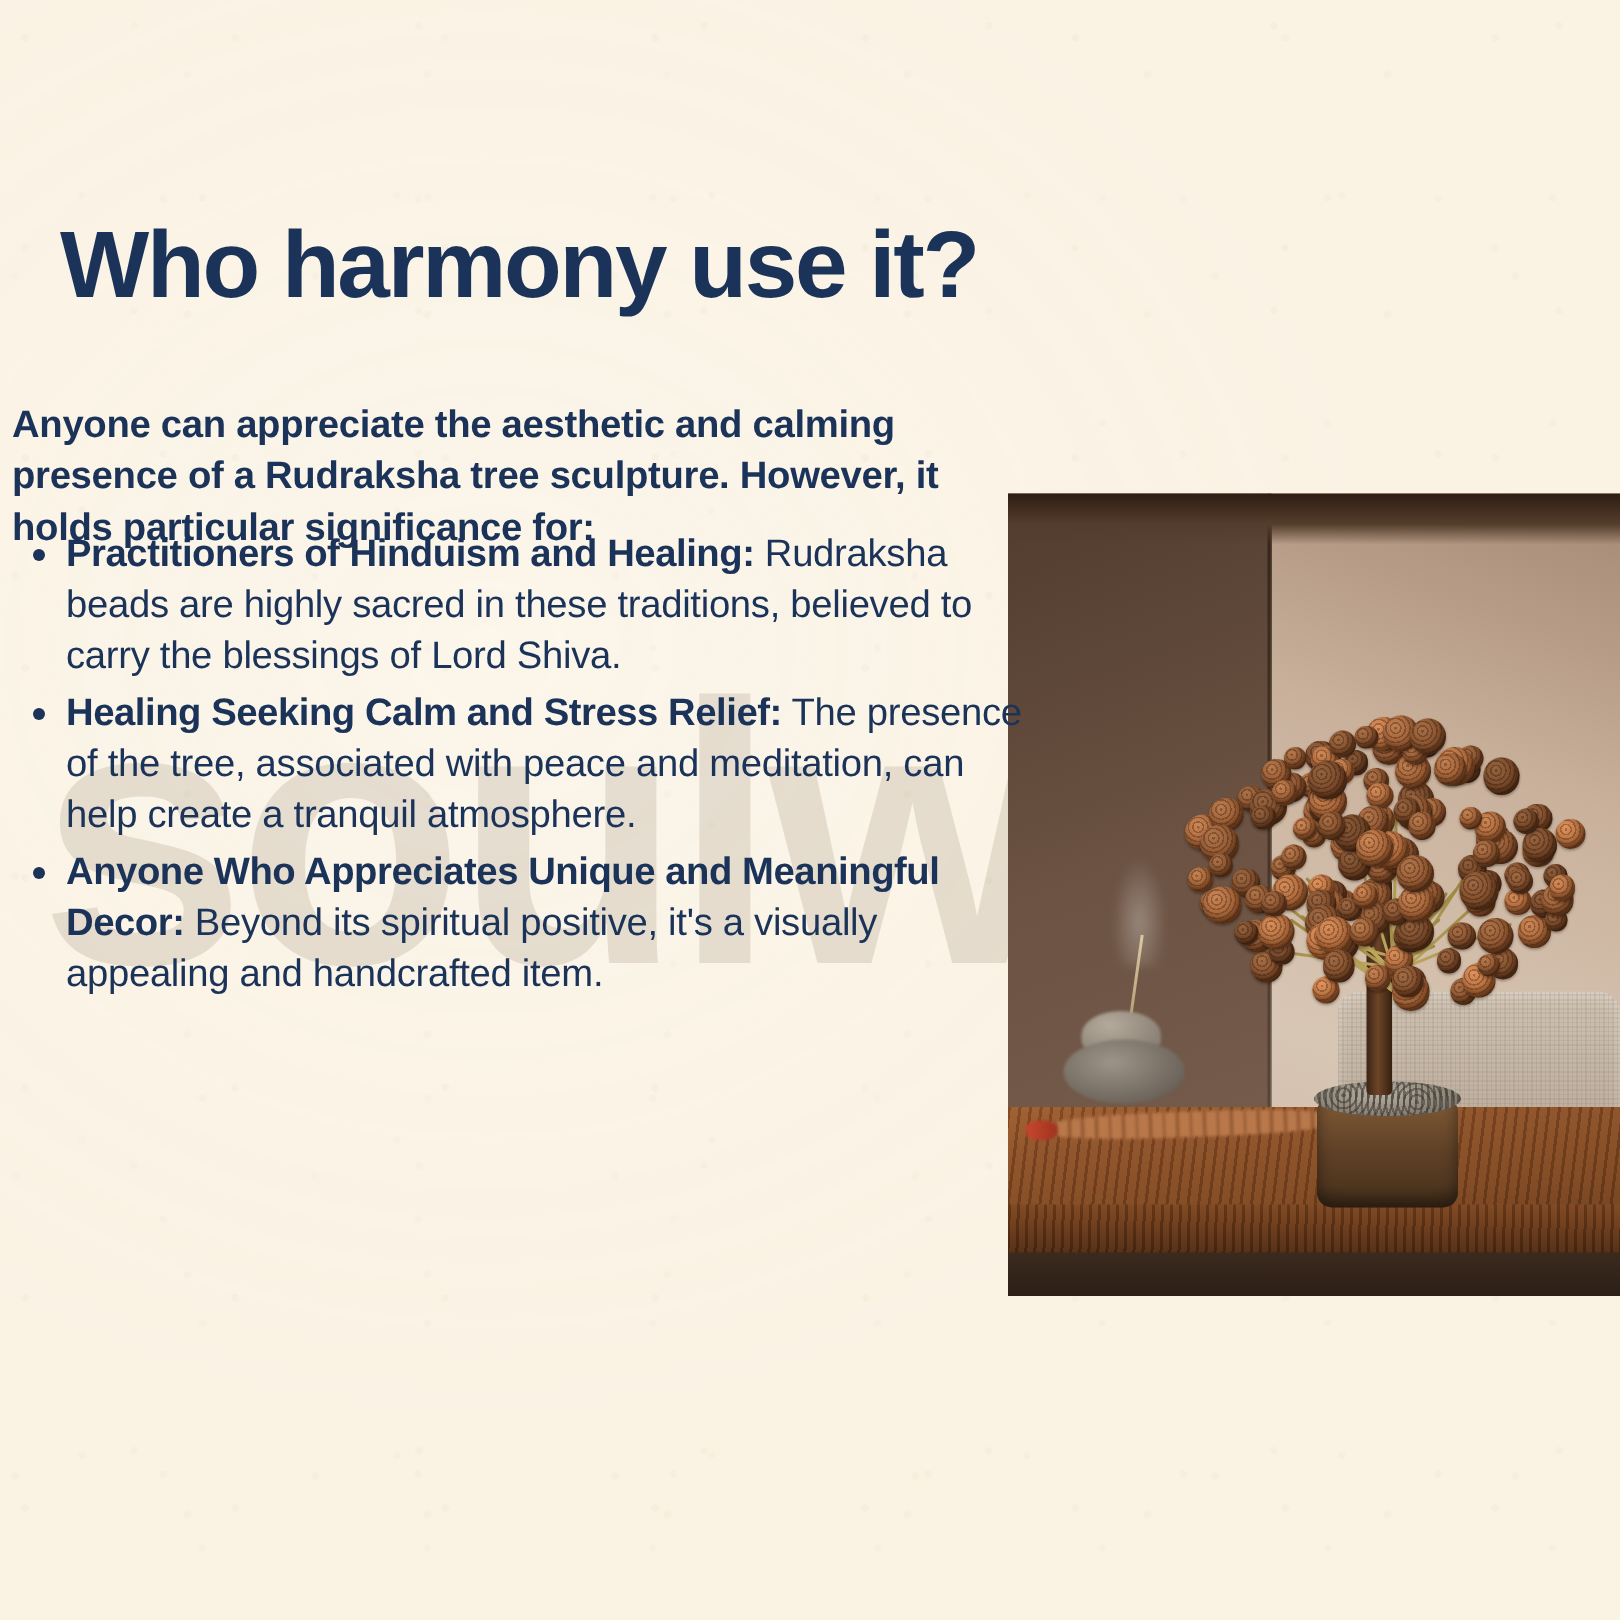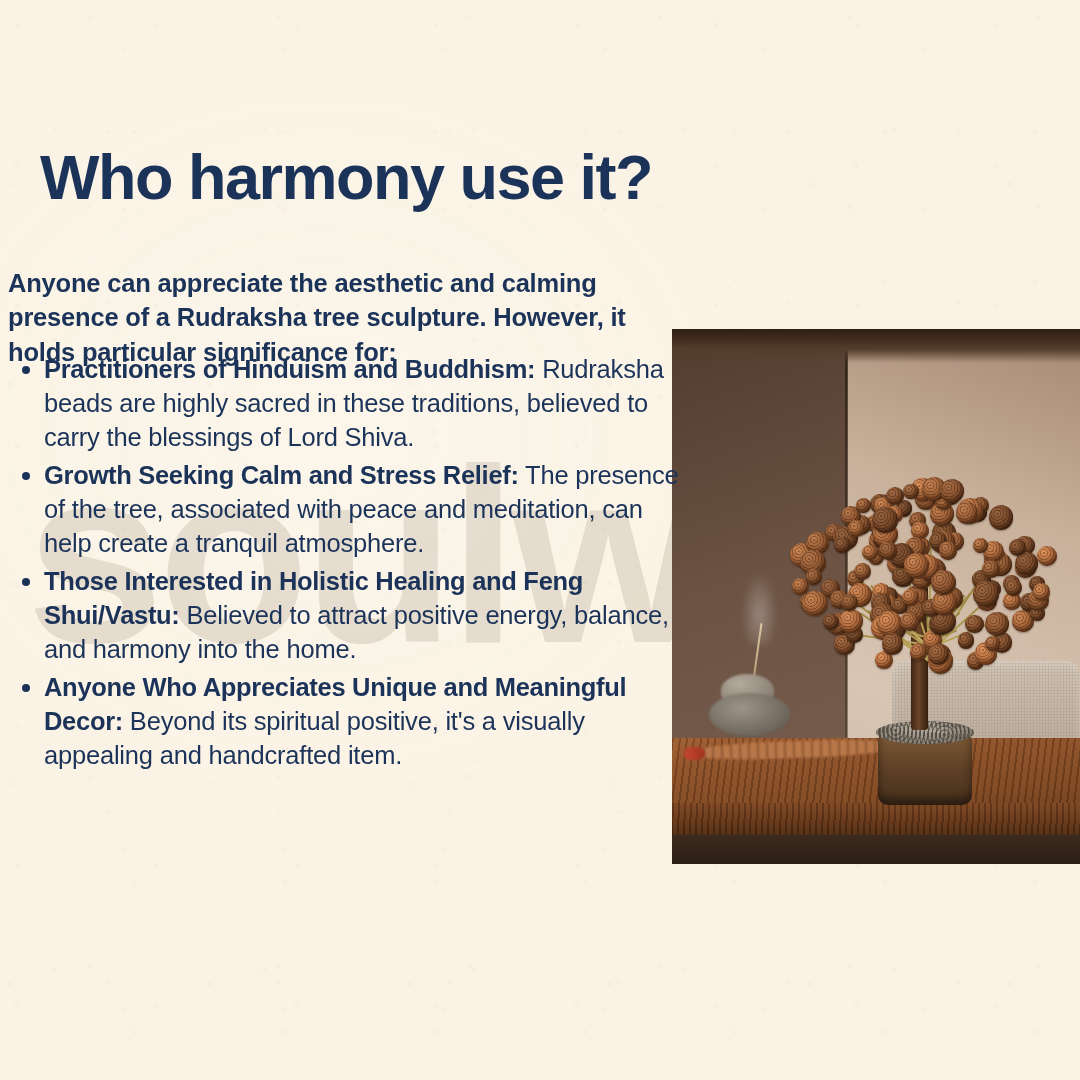--- a/index.html
+++ b/index.html
@@ -334,18 +334,17 @@
       <div class="bead" style="left: 360.659px; top: 253.795px; width: 17.7952px; height: 17.7952px; filter: brightness(1.21);"></div>
       <div class="bead" style="left: 231.498px; top: 154.837px; width: 15.5819px; height: 15.5819px; filter: brightness(0.97);"></div>
       <div class="bead" style="left: 183.592px; top: 168.57px; width: 15.0885px; height: 15.0885px; filter: brightness(1.04);"></div>
     </div>
 </div>
 
 <div class="content">
   <h1 class="title">Who harmony use it?</h1>
   <p class="intro"> Anyone can appreciate the aesthetic and calming presence of a Rudraksha tree sculpture. However, it holds particular significance for:</p>
   <ul class="bullets" id="bullet-list">
-      <li><b>Practitioners of Hinduism and Buddhism:</b><span> Rudraksha beads are highly sacred in these traditions, believed to carry the blessings of Lord Shiva.</span></li>
-      <li><b>Growth Seeking Calm and Stress Relief:</b><span> The presence of the tree, associated with peace and meditation, can help create a tranquil atmosphere.</span></li>
-      <li><b>Those Interested in Holistic Healing and Feng Shui/Vastu:</b><span> Believed to attract positive energy, balance, and harmony into the home.</span></li>
+      <li><b>Practitioners of Hinduism and Healing:</b><span> Rudraksha beads are highly sacred in these traditions, believed to carry the blessings of Lord Shiva.</span></li>
+      <li><b>Healing Seeking Calm and Stress Relief:</b><span> The presence of the tree, associated with peace and meditation, can help create a tranquil atmosphere.</span></li>
       <li><b>Anyone Who Appreciates Unique and Meaningful Decor:</b><span> Beyond its spiritual positive, it's a visually appealing and handcrafted item.</span></li>
     </ul>
 </div>
 
 </body></html>

